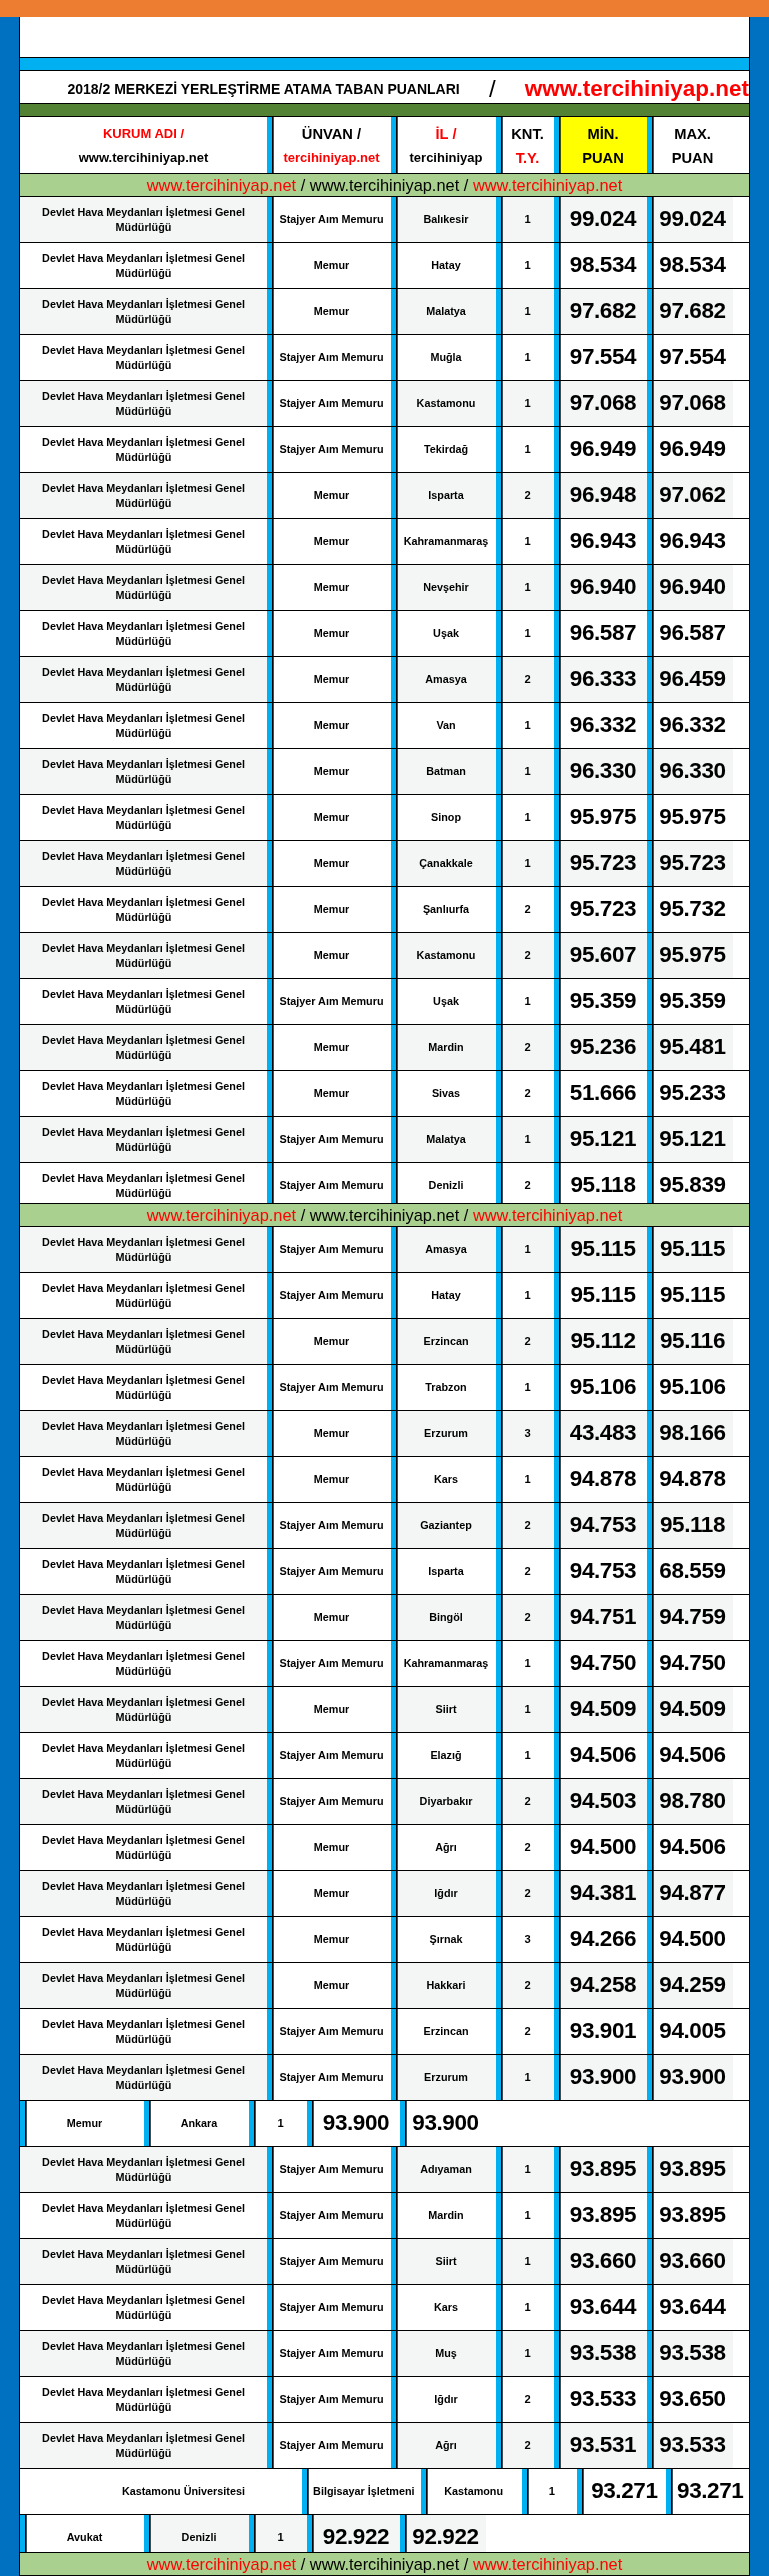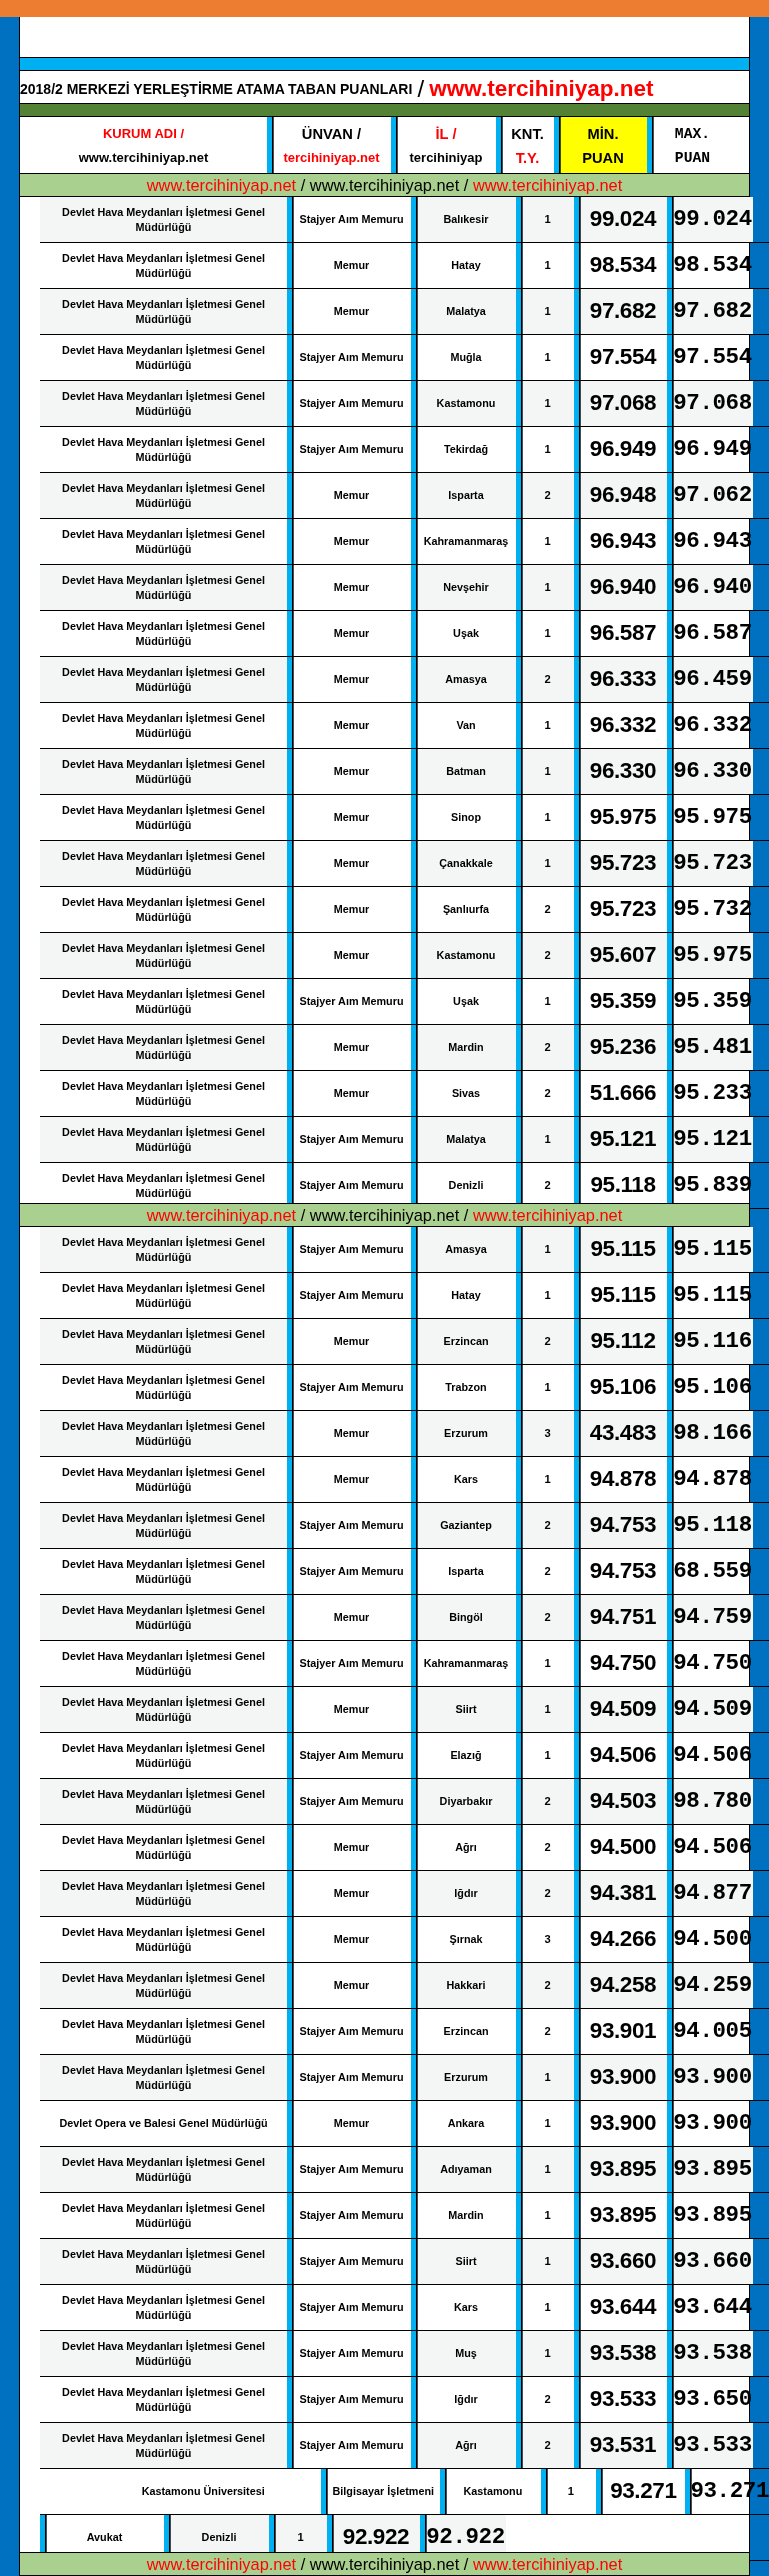--- a/index.html
+++ b/index.html
@@ -5,43 +5,43 @@
   html, body { margin:0; padding:0; }
   body { width:769px; height:2576px; background:#0070c0; position:relative; overflow:hidden;
          font-family:"Liberation Sans", "DejaVu Sans", sans-serif; font-weight:bold; color:#000; }
   .topbar { position:absolute; left:0; top:0; width:769px; height:17.3px; background:#ed7d31; }
   .sheet { position:absolute; left:19px; top:17.3px; width:731px; height:2559px; background:#fff;
            border-left:1.7px solid #000; border-right:1.7px solid #000; box-sizing:border-box; }
   .band { position:absolute; left:0; width:100%; box-sizing:border-box; border-top:1.7px solid #000; border-bottom:1.7px solid #000; }
   .title { top:0; height:40px; display:flex; align-items:center; justify-content:center;
            font-size:19px; border:none; letter-spacing:-0.3px; }
   .cyan { top:40px; height:14px; background:#00b0f0; }
-  .subtitle { top:54px; height:35px; display:flex; align-items:center; justify-content:flex-start;
-              font-size:14px; border:none; white-space:nowrap; }
+  .subtitle { top:54px; height:35px; display:flex; align-items:center; justify-content:flex-end;
+              font-size:14px; border:none; white-space:nowrap;gap:24px; }
   .subtitle .slash { font-size:24px; font-weight:normal; margin:0 5.2px; }
   .subtitle .site { color:#ff0000; font-size:22.5px; }
   .dgreen { top:86px; height:14px; background:#548235; }
   .strip { height:24px; background:#a9d08e; display:flex; align-items:center; justify-content:center;
            font-size:16.4px; font-weight:normal; white-space:nowrap; }
   .red { color:#ff0000; }
   .cols { position:absolute; left:0; width:100%; display:flex; }
   .col { box-sizing:border-box; display:flex; flex-direction:column; align-items:center; justify-content:center; text-align:center; }
   .c1 { width:247px; }
   .c2 { width:124px; }
   .c3 { width:105px; }
   .c4 { width:58px; }
   .c5 { width:93px; }
-  .c6 { width:86px;font-family:Liberation Mono, monospace; }
+  .c6 { width:86px; }
   .header { top:100px; height:57px; }
   .header .col { font-size:14.7px; line-height:24px; position:relative; }
   .header .c1 { font-size:13px; }
   .header .c5 { background:#ffff00; }
   .hdr-sub { font-size:13px; }
   .cyansep { border-left:5.2px solid #00b0f0; box-shadow:inset 1.7px 0 0 #000; }
-  .row { height:46px; border-bottom:1.3px solid #000; box-sizing:border-box;margin-left:20px; }
+  .row { height:46px; border-bottom:1.3px solid #000; box-sizing:border-box; }
   .row.s2 { height:46px; }
   .row .col { font-size:10.8px; line-height:14.7px; }
   .row .c1 { font-size:10.8px; padding:0 5.2px; }
   .row .c4 { font-size:11.2px; }
   .row .c5, .row .c6 { font-size:22.5px; letter-spacing:-0.4px; }
   .row.alt .c1, .row.alt .c3, .row.alt .c4, .row.alt .c5, .row.alt .c6 { background:#f4f6f6; }
   .rows { position:absolute; left:0; width:100%; }
 </style>
 </head>
 <body>
@@ -427,21 +427,20 @@
   </div>
       <div class="cols row s2 alt" style="position:relative;">
     <div class="col c1">Devlet Hava Meydanları İşletmesi Genel Müdürlüğü</div>
     <div class="col c2 cyansep" style="background:#fff">Stajyer Aım Memuru</div>
     <div class="col c3 cyansep">Erzurum</div>
     <div class="col c4 cyansep">1</div>
     <div class="col c5 cyansep">93.900</div>
     <div class="col c6 cyansep">93.900</div>
   </div>
       <div class="cols row s2" style="position:relative;">
-    <div class="col c1">Devlet Opera ve Balesi Genel Müdürlüğü</div>
     <div class="col c2 cyansep" style="background:#fff">Memur</div>
     <div class="col c3 cyansep">Ankara</div>
     <div class="col c4 cyansep">1</div>
     <div class="col c5 cyansep">93.900</div>
     <div class="col c6 cyansep">93.900</div>
   </div>
       <div class="cols row s2 alt" style="position:relative;">
     <div class="col c1">Devlet Hava Meydanları İşletmesi Genel Müdürlüğü</div>
     <div class="col c2 cyansep" style="background:#fff">Stajyer Aım Memuru</div>
     <div class="col c3 cyansep">Adıyaman</div>

